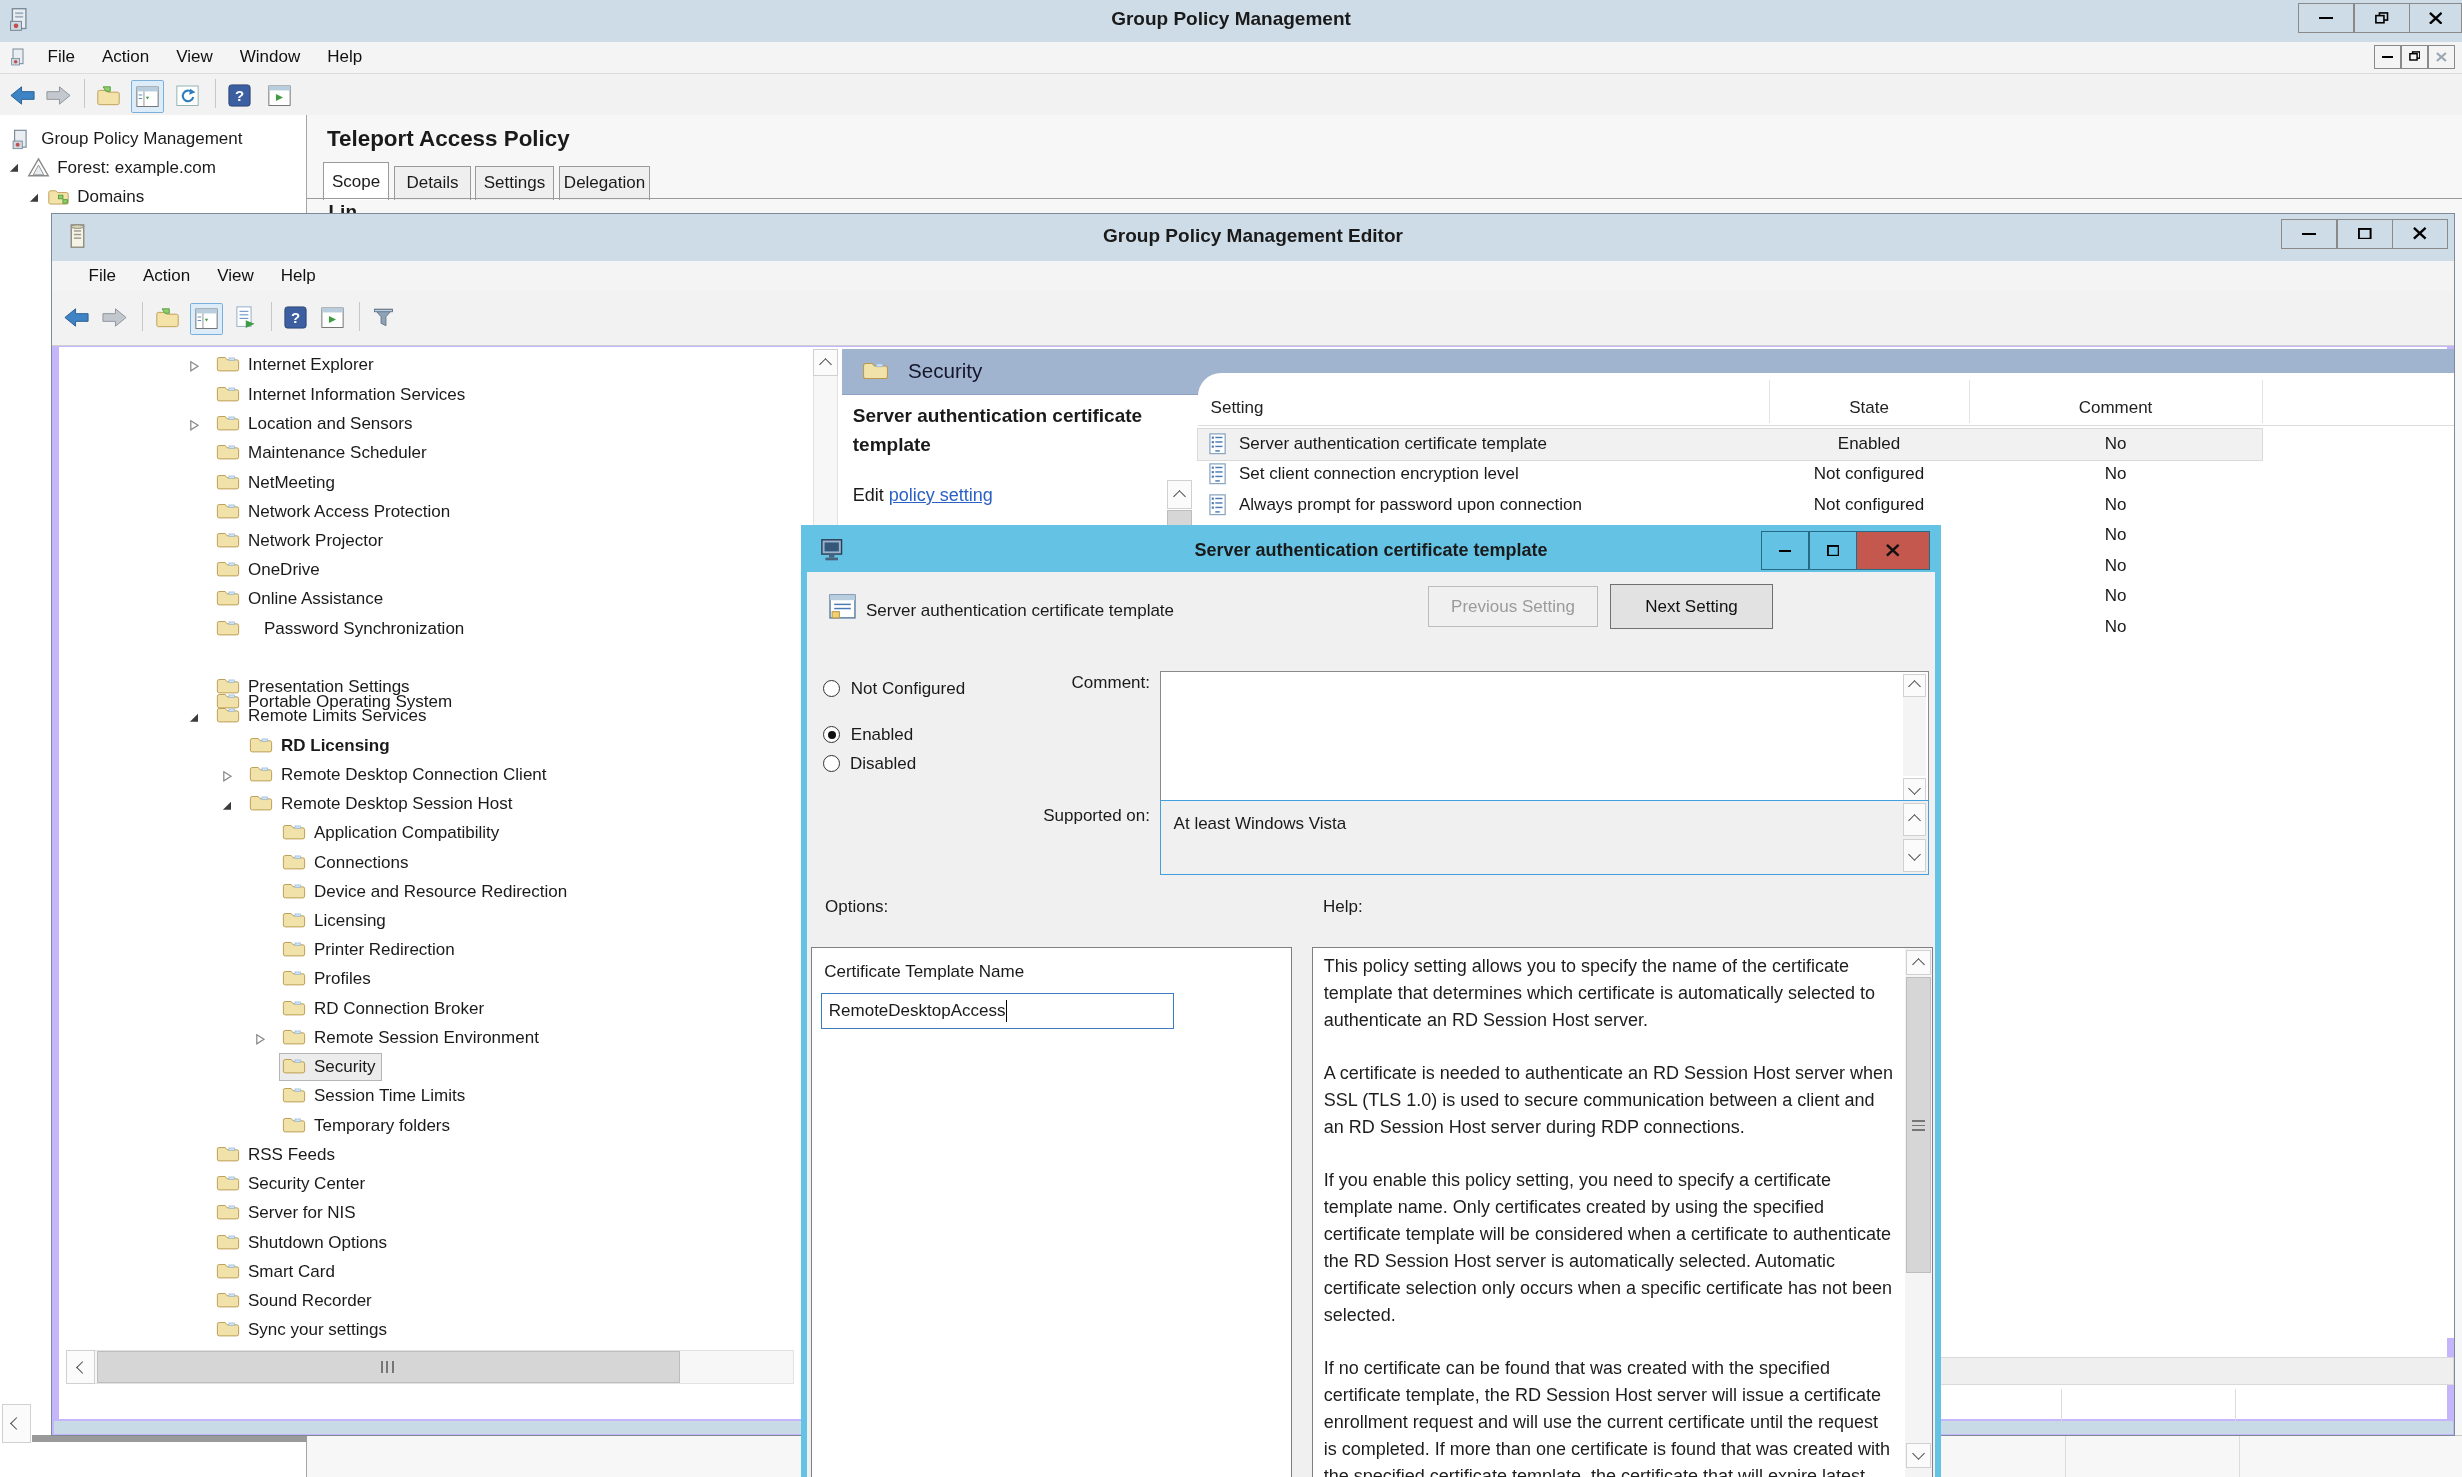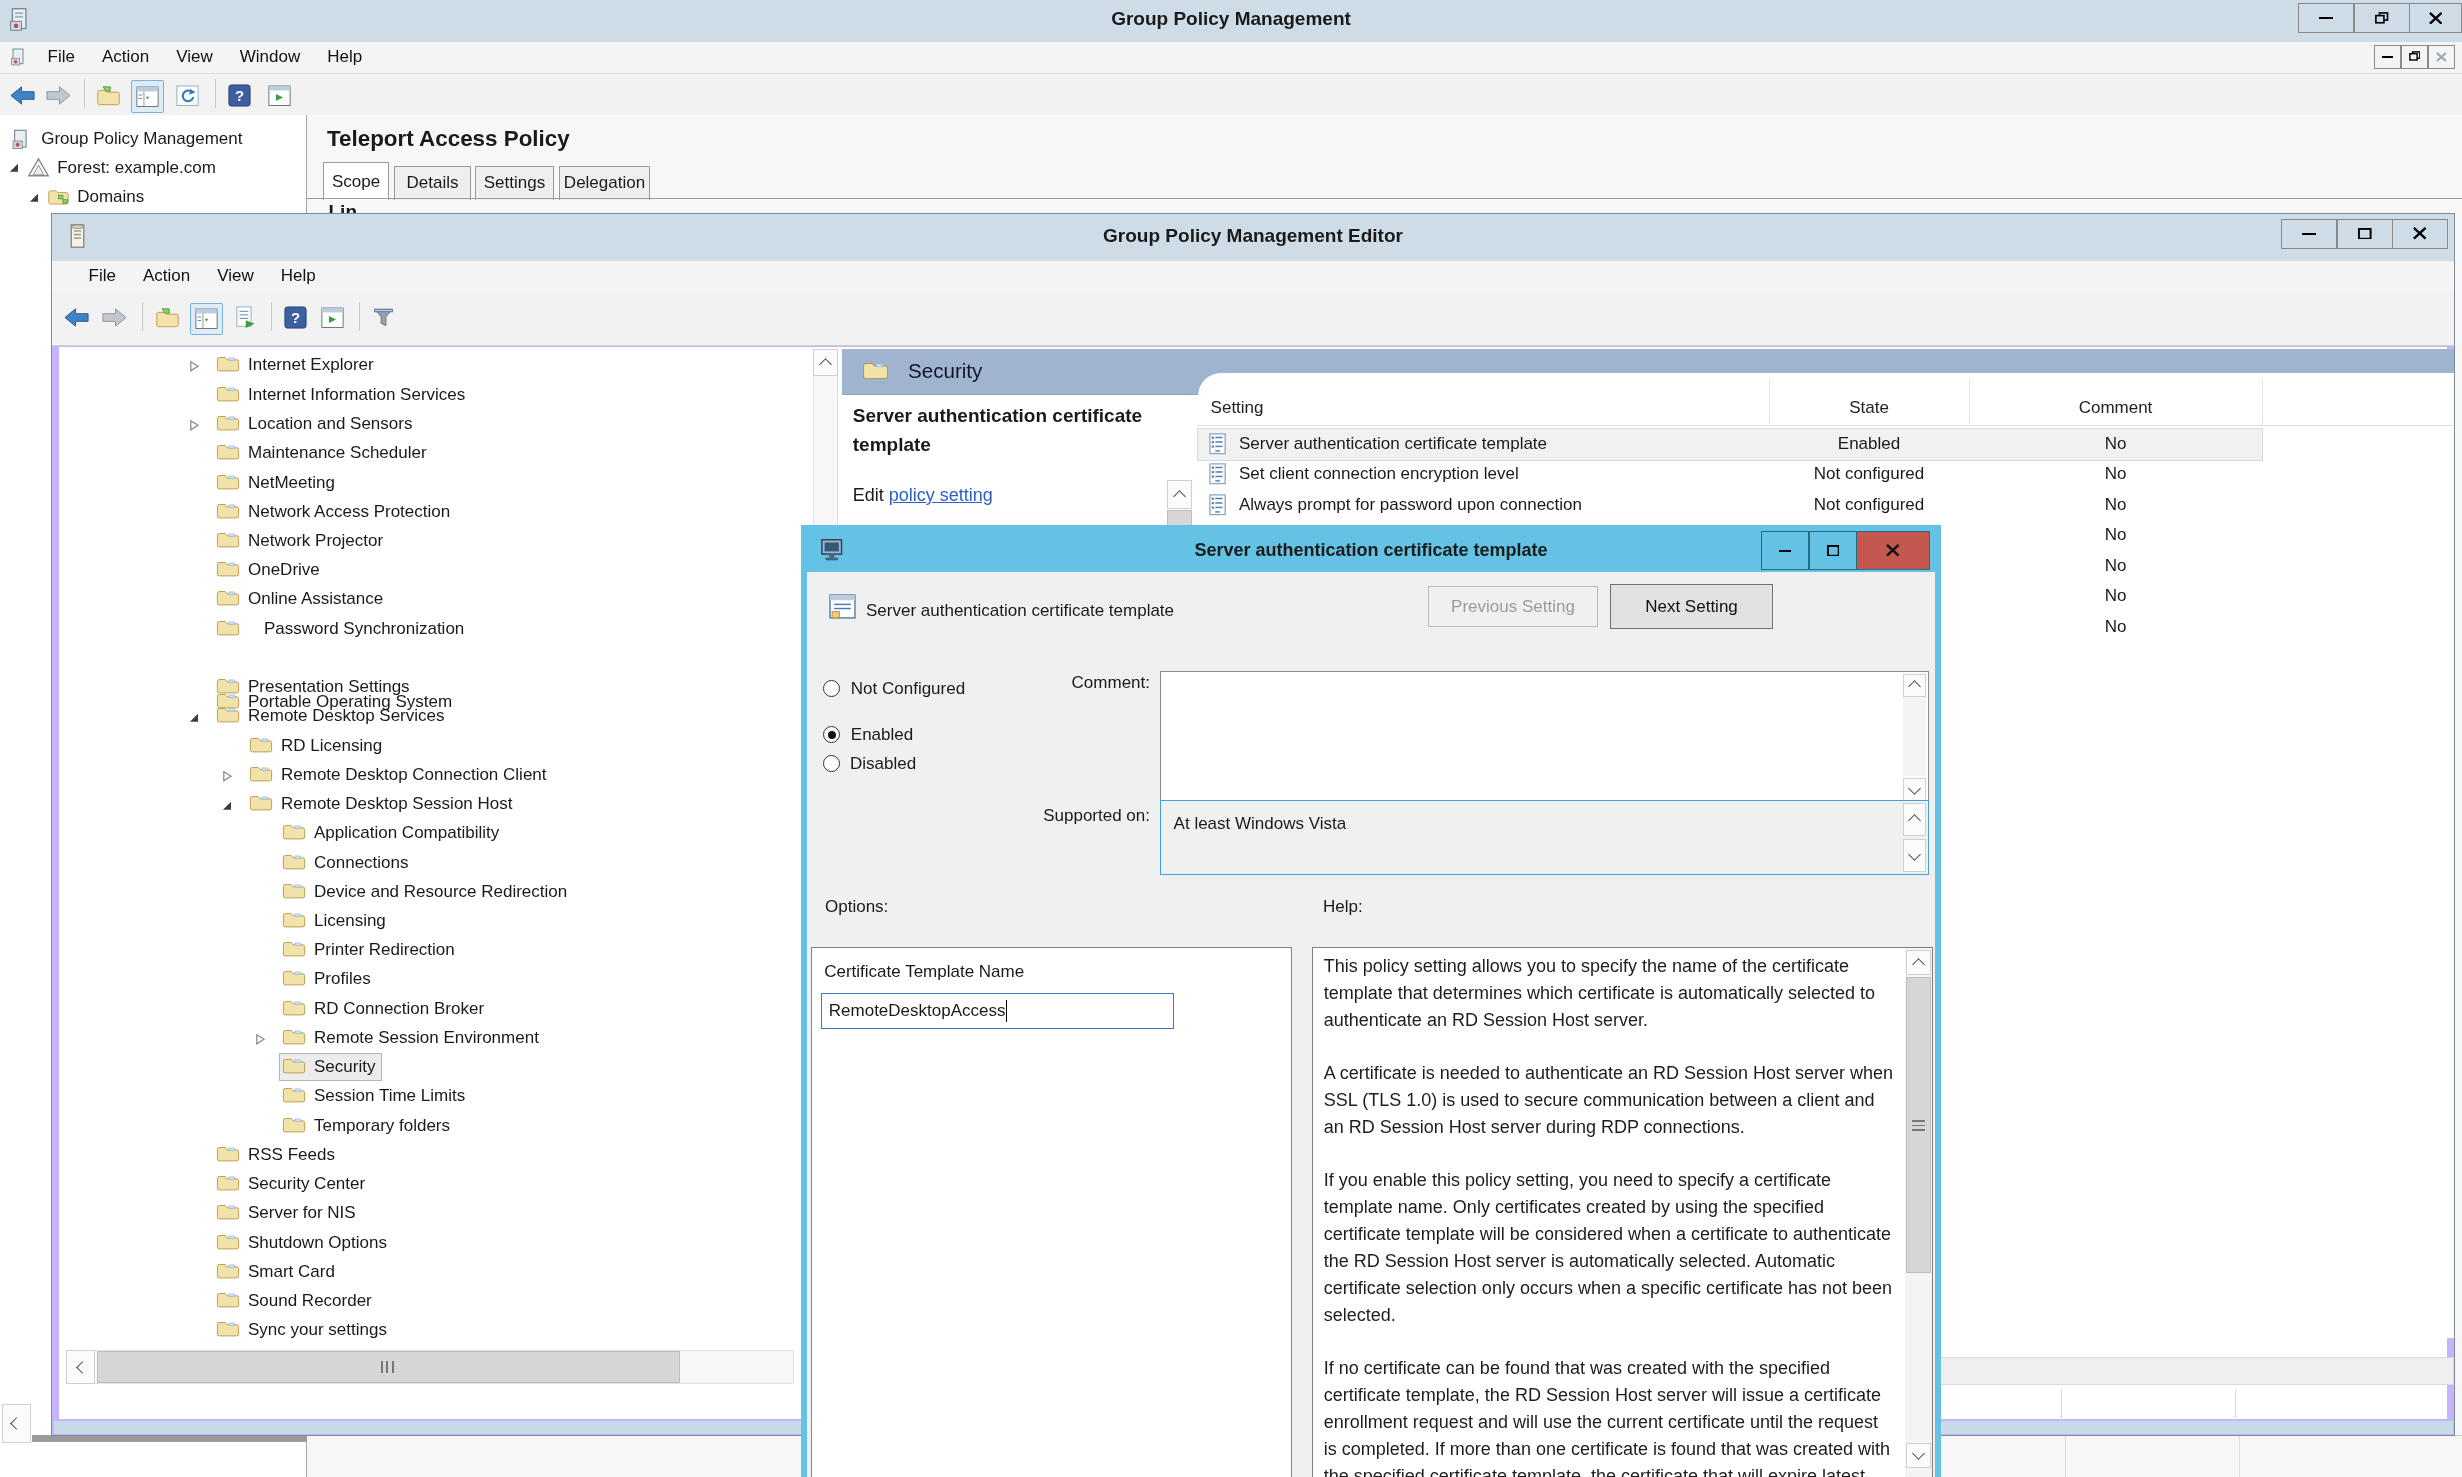--- a/index.html
+++ b/index.html
@@ -435,24 +435,24 @@
         </div>
         <div class="titem" style="top: 354px;">
           <span class="texp" style="left: 130px;"><svg width="10.8" height="12.6" viewBox="0 0 12 14">
               <polygon points="10,3 10,12 1,12" fill="#3c3c3c"></polygon>
             </svg></span>
           <span class="twrap" style="left: 155px;">
             <span><svg width="24" height="19" viewBox="0 0 26 20">
                 <path d="M1.5 5.5 q0-2 2-2 l6.5 0 2 2.5 10.5 0 q2 0 2 2 l0 8 q0 2-2 2 l-19 0 q-2 0-2-2 z" fill="#f0e2a8" stroke="#b9994e"></path>
                 <rect x="14" y="4" width="6" height="2.6" fill="#cfe3f7" stroke="#9ab8d8" stroke-width="0.8"></rect>
               </svg></span>
-            <span class="tlabel">Remote Desktop Services</span>
-          </span>
-        </div>
-        <div class="titem" style="top: 384px;">
+            <span class="tlabel">Remote Limits Services</span>
+          </span>
+        </div>
+        <div class="titem" style="top: 384px; font-weight: bold;">
           <span class="twrap" style="left: 188px;">
             <span><svg width="24" height="19" viewBox="0 0 26 20">
                 <path d="M1.5 5.5 q0-2 2-2 l6.5 0 2 2.5 10.5 0 q2 0 2 2 l0 8 q0 2-2 2 l-19 0 q-2 0-2-2 z" fill="#f0e2a8" stroke="#b9994e"></path>
                 <rect x="14" y="4" width="6" height="2.6" fill="#cfe3f7" stroke="#9ab8d8" stroke-width="0.8"></rect>
               </svg></span>
             <span class="tlabel">RD Licensing</span>
           </span>
         </div>
         <div class="titem" style="top: 413px;">
           <span class="texp" style="left: 163px;"><svg width="10.8" height="12.6" viewBox="0 0 12 14">

